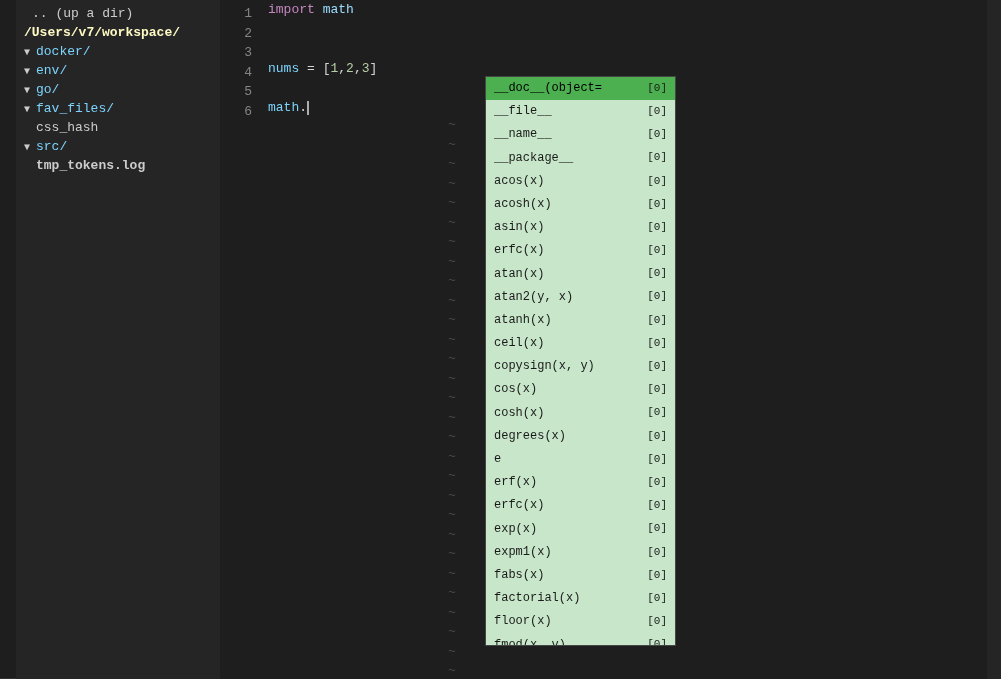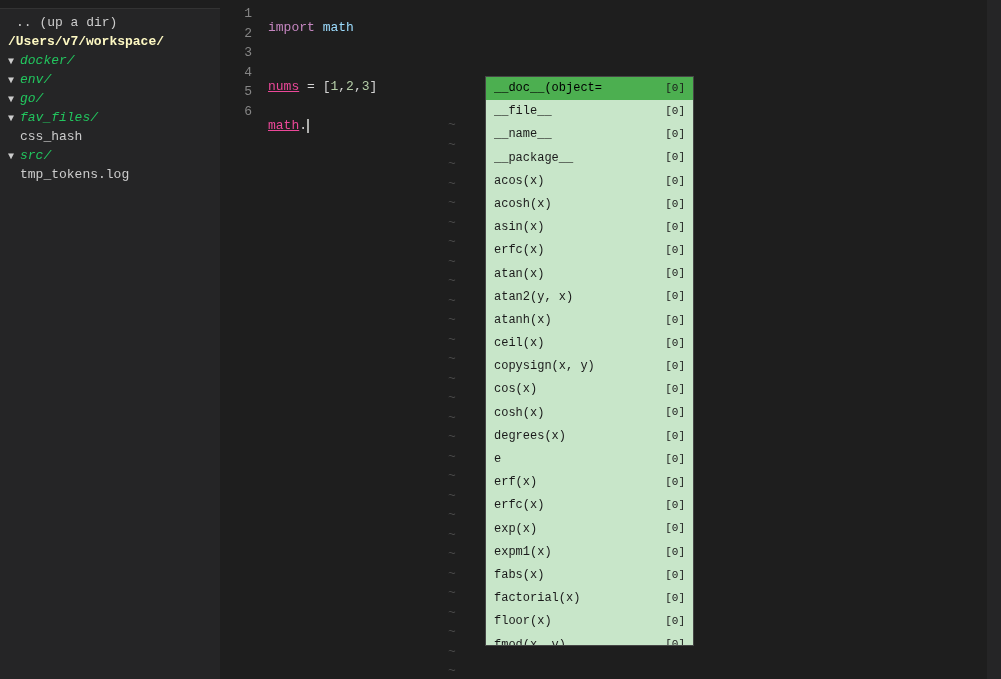--- a/index.html
+++ b/index.html
@@ -12,21 +12,21 @@
       width: 1001px;
       overflow: hidden;
       color: #d4d4d4;
     }
 
     
     #sidebar {
       width: 220px;
       background: #252526;
       display: flex;
-      flex-direction: column;
+      flex-direction: row;
       flex-shrink: 0;
       overflow: hidden;
     }
 
     #help-bar {
       background: #1e1e1e;
       color: #6a9955;
       padding: 4px 8px;
       font-size: 12px;
       border-bottom: 1px solid #333;
@@ -39,22 +39,21 @@
     }
 
     .tree-item {
       padding: 2px 8px;
       white-space: nowrap;
       cursor: pointer;
       color: #cccccc;
       font-size: 13px;
     }
     .tree-item.dir {
-      color: #22c55e;
-      font-style: italic;
+      color: #7dd3fc;
     }
     .tree-item.dir::before {
       content: '▶ ';
       font-size: 10px;
       color: #cccccc;
     }
     .tree-item.dir.open::before {
       content: '▼ ';
     }
     .tree-item.file {
@@ -92,36 +91,36 @@
       user-select: none;
       flex-shrink: 0;
     }
 
     .line-number {
       display: block;
     }
 
     #code-content {
       flex: 1;
-      padding: 18px 0 4px 8px;
+      padding: 0 0 4px 8px;
       font-size: 13px;
       line-height: 1.5;
       white-space: pre;
       overflow: hidden;
     }
 
     .code-line {
       display: block;
       line-height: 1.5;
       min-height: 19.5px;
     }
 
     .kw-import { color: #c586c0; }
     .kw-math { color: #9cdcfe; }
-    .kw-var { color: #ec4899; text-decoration: underline; }
+    .kw-var { color: #7dd3fc; }
     .kw-eq { color: #d4d4d4; }
     .kw-num { color: #b5cea8; }
     .kw-punct { color: #d4d4d4; }
 
     .cursor {
       display: inline-block;
       width: 2px;
       height: 14px;
       background: #aeafad;
       vertical-align: text-bottom;
@@ -134,21 +133,21 @@
       width: 14px;
       background: #252526;
       flex-shrink: 0;
     }
 
     
     #autocomplete {
       position: absolute;
       top: 76px;
       left: 265px;
-      width: 209px;
+      width: 191px;
       background: #252526;
       border: 1px solid #454545;
       z-index: 100;
       overflow: hidden;
       max-height: 570px;
       overflow-y: auto;
     }
 
     .ac-item {
       display: flex;
@@ -198,21 +197,21 @@
   </div>
   <div id="file-tree">
       <div class="tree-item file" style="color: rgb(204, 204, 204);">.. (up a dir)</div>
       <div class="tree-item path">/Users/v7/workspace/</div>
       <div class="tree-item dir open">docker/</div>
       <div class="tree-item dir open">env/</div>
       <div class="tree-item dir open">go/</div>
       <div class="tree-item dir open">fav_files/</div>
       <div class="tree-item file" style="padding-left: 20px;">css_hash</div>
       <div class="tree-item dir open">src/</div>
-      <div class="tree-item file" style="padding-left: 20px;">tmp_tokens.log</div>
+      <div class="tree-item file" style="padding-left: 20px; font-weight: bold;">tmp_tokens.log</div>
     </div>
 </div>
 
 <div id="editor-area">
   <div id="code-editor">
     <div id="line-numbers">
         <span class="line-number">1</span>
         <span class="line-number">2</span>
         <span class="line-number">3</span>
         <span class="line-number">4</span>

